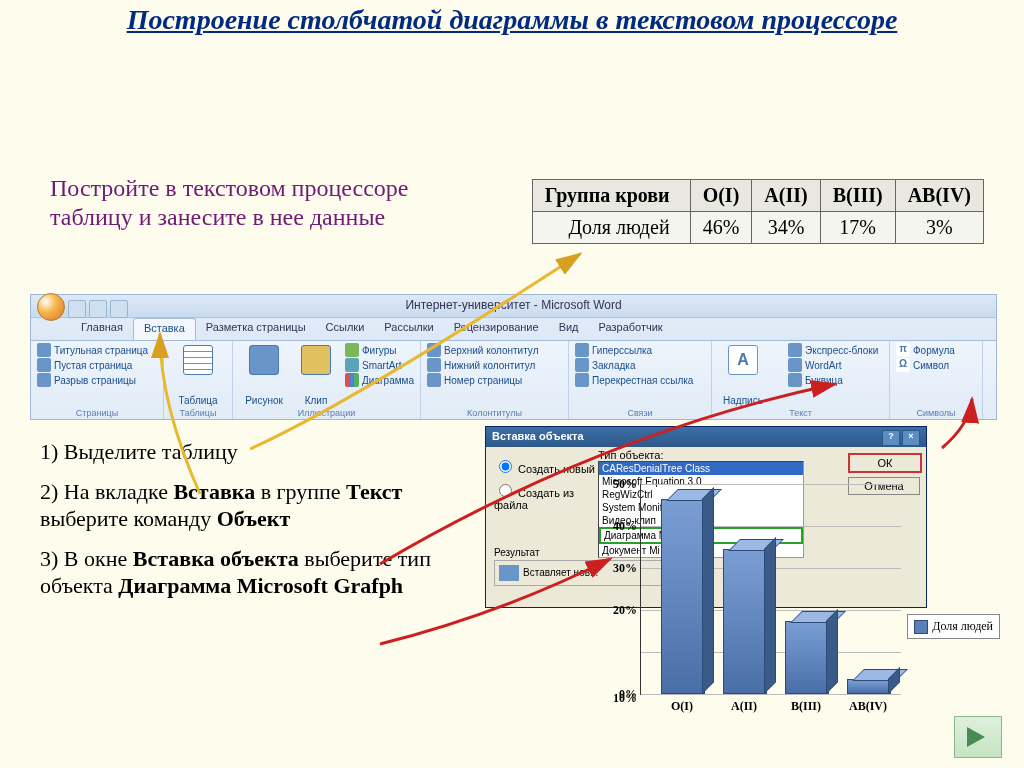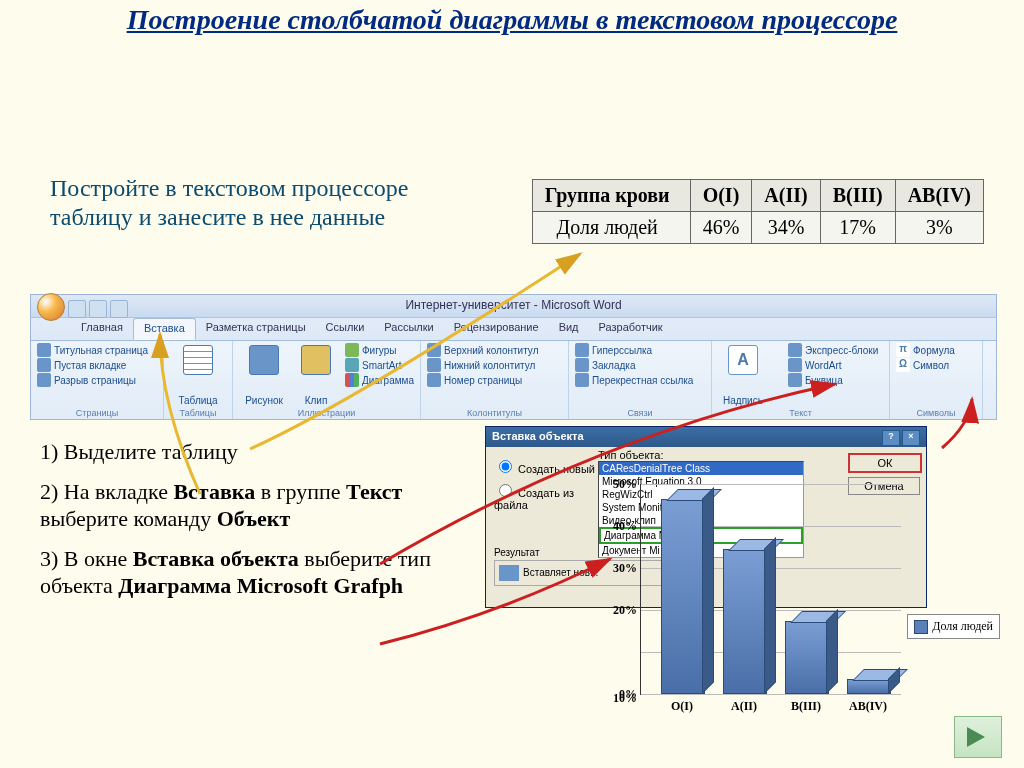--- a/index.html
+++ b/index.html
@@ -1,23 +1,23 @@
 <!DOCTYPE html>
 <html><head>
 <meta charset="utf-8">
 <style>
   body { margin:0; padding:0; width:1024px; height:768px; background:#fdfced; font-family:"Times New Roman", serif; position:relative; }
   .slide { position:relative; width:1024px; height:768px; }
   .title { text-align:center; font-size:44px; font-weight:bold; font-style:italic; color:#003399; text-decoration:underline; margin-top:8px;}
   .subtitle { text-align:center; font-size:28px; font-weight:bold; font-style:italic; color:#002b80; text-decoration:underline; margin:4px 60px 10px;}
-  .intro { position:absolute; left:50px; top:170px; width:380px; font-size:24px; color:#0c4a6e; line-height:1.2;}
+  .intro { position:absolute; left:50px; top:170px; width:380px; font-size:24px; color:#701a75; line-height:1.2;}
   table.data { position:absolute; right:40px; top:175px; border-collapse:collapse; font-size:20px;}
   table.data th, table.data td { border:1px solid #666; padding:4px 12px; text-align:center;}
   table.data th { background:#e8e8e0; font-weight:bold;}
-  table.data td:first-child, table.data th:first-child { text-align:center; padding-right:20px;}
+  table.data td:first-child, table.data th:first-child { text-align:right; padding-right:20px;}
   table.data tr:nth-child(2) td { background:#f5f5ef;}
 
   .ribbon-wrap { position:absolute; left:30px; top:290px; width:965px; border:1px solid #9db6d9; background:linear-gradient(#e4edf9,#d2e1f4); font-family:"Segoe UI",Tahoma,sans-serif; font-size:11px;}
   .titlebar { height:22px; background:linear-gradient(#dfe9f6,#c9dbf0); border-bottom:1px solid #b0c4de; position:relative;}
   .titlebar .title-text { position:absolute; left:50%; transform:translateX(-50%); top:3px; color:#335; font-size:12px;}
   .qat { position:absolute; left:6px; top:2px; display:flex; gap:3px; align-items:center;}
   .office-btn { width:26px; height:26px; border-radius:50%; background:radial-gradient(circle at 30% 30%,#fff,#f7b84a 40%,#d8742d); border:1px solid #b08030; margin-top:-4px;}
   .qat-btn { width:16px; height:16px; background:#cfe0f2; border:1px solid #9ab4d4; border-radius:2px;}
   .tabs { display:flex; height:22px; border-bottom:1px solid #a3bcd8; padding-left:40px;}
   .tab { padding:3px 10px; color:#335; cursor:default;}
@@ -117,21 +117,21 @@
     <div class="tab">Разработчик</div>
   </div>
   <div class="ribbon">
     <div class="group" style="width:120px">
       <div class="grp-item">
             <span class="ic"></span>
             <span>Титульная страница</span>
           </div>
       <div class="grp-item">
             <span class="ic"></span>
-            <span>Пустая вкладке</span>
+            <span>Пустая страница</span>
           </div>
       <div class="grp-item">
             <span class="ic"></span>
             <span>Разрыв страницы</span>
           </div>
       <div class="grp-label">Страницы</div>
     </div>
     <div class="group" style="width:56px">
       <div class="big-btn">
             <div class="big-ic" style="background:repeating-linear-gradient(#fff,#fff 5px,#6a95c8 5px,#6a95c8 6px),repeating-linear-gradient(90deg,#fff,#fff 5px,#6a95c8 5px,#6a95c8 6px)"></div>

